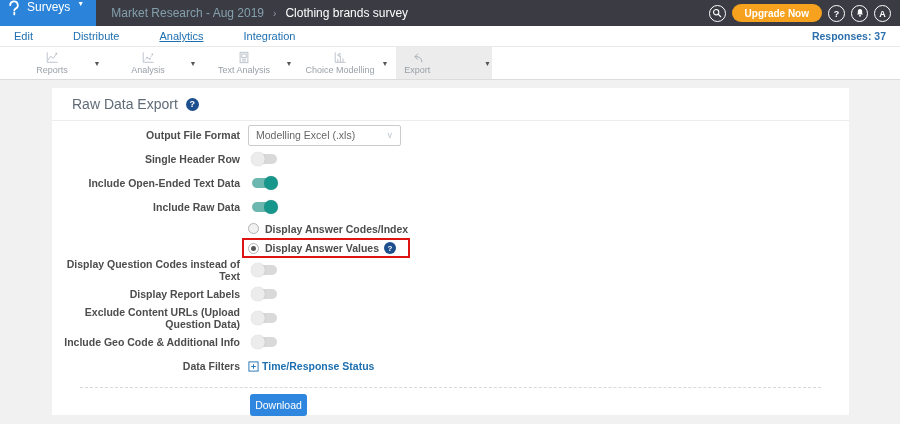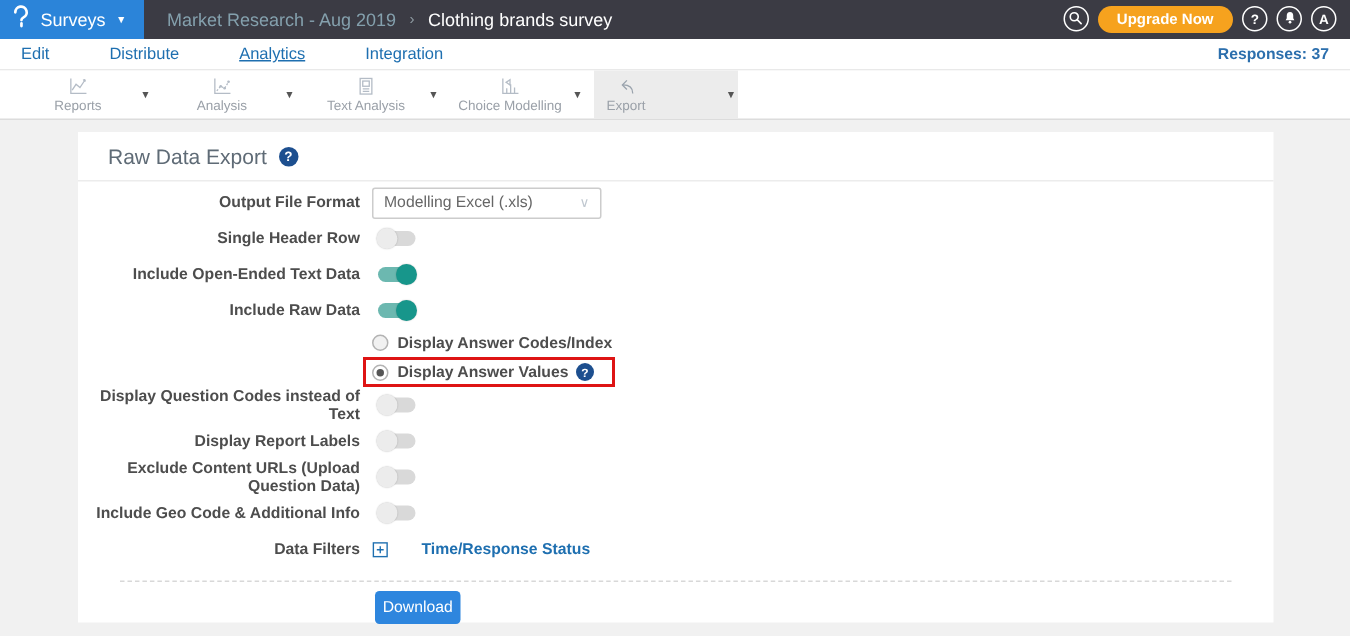--- a/index.html
+++ b/index.html
@@ -1,28 +1,28 @@
 <!DOCTYPE html>
 <html><head>
 <meta charset="utf-8">
 <style>
   * { margin:0; padding:0; box-sizing:border-box; }
   html,body { width:900px; height:424px; overflow:hidden; }
   body { background:#f1f1f1; font-family:"Liberation Sans", sans-serif; }
 
   
   .topbar { height:26px; background:#3b3b44; display:flex; align-items:center; color:#fff; }
-  .logo-area { height:100%; background:#2b84d9; display:flex; align-items:center; gap:6px; padding:0 12px 0 7px; cursor:pointer; }
+  .logo-area { height:100%; background:#2b84d9; display:flex; gap:6px; padding:0 12px 0 7px; cursor:pointer; }
   .logo-area .product { font-size:12px; color:#fff; }
   .caret-white { font-size:7px; color:#fff; margin-left:1px; }
   .breadcrumb { display:flex; align-items:center; gap:9px; margin-left:15px; font-size:12px; flex:1; }
   .crumb-parent { color:#84a0ad; cursor:pointer; }
   .crumb-sep { color:#8d9aa1; font-size:10px; }
   .crumb-current { color:#ffffff; }
-  .topbar-right { display:flex; align-items:flex-start; gap:6px; padding-right:9px; }
+  .topbar-right { display:flex; align-items:flex-end; gap:6px; padding-right:9px; }
   .circle-btn { width:17px; height:17px; border:1px solid #fff; border-radius:50%; background:transparent;
                 color:#fff; font-size:9px; font-weight:bold; display:flex; align-items:center; justify-content:center; cursor:pointer; }
   .upgrade-btn { height:18px; border:none; border-radius:9px; background:#f6a21e; color:#fff;
                  font-size:10px; font-weight:700; padding:0 13px; cursor:pointer; font-family:inherit; }
 
   
   .subnav { height:21px; background:#fff; border-bottom:1px solid #e9e9e9; display:flex; align-items:center;
             padding:0 14px; gap:40px; font-size:11px; }
   .subnav .navlink { color:#1e6fb0; text-decoration:none; cursor:pointer; }
   .subnav .navlink.active { text-decoration:underline; }
@@ -67,21 +67,21 @@
   .radio { width:11px; height:11px; border-radius:50%; border:1px solid #b3b3b3; background:#f1f1f1;
            display:inline-block; position:relative; flex:none; cursor:pointer; }
   .radio.checked { background:#fff; }
   .radio.checked::after { content:''; position:absolute; left:50%; top:50%; width:5px; height:5px; margin:-2.5px 0 0 -2.5px;
                           border-radius:50%; background:#555; }
   .radio-label { font-size:10.5px; font-weight:700; color:#4d4d4d; margin-left:6px; white-space:nowrap; }
 
   .highlight-box { border:2px solid #de1414; width:168px; padding:2px 0 2px 4px; margin-left:-6px;
                    display:flex; align-items:center; }
 
-  .link-blue { color:#1e6fb0; font-size:10.5px; font-weight:700; margin-left:22px; cursor:pointer; white-space:nowrap; }
+  .link-blue { color:#1e6fb0; font-size:10.5px; font-weight:700; margin-left:3px; cursor:pointer; white-space:nowrap; }
   .plus-square { display:flex; align-items:center; cursor:pointer; }
 
   .sep-dotted { border-top:1px dashed #d8d8d8; margin:9px 28px 0 28px; }
   .download-btn { margin-left:198px; margin-top:6px; width:57px; height:22px; background:#2e86de; color:#fff;
                   border:none; border-radius:3px; font-size:10.5px; cursor:pointer; font-family:inherit; }
 </style>
 </head>
 <body>
 
 <header class="topbar">

